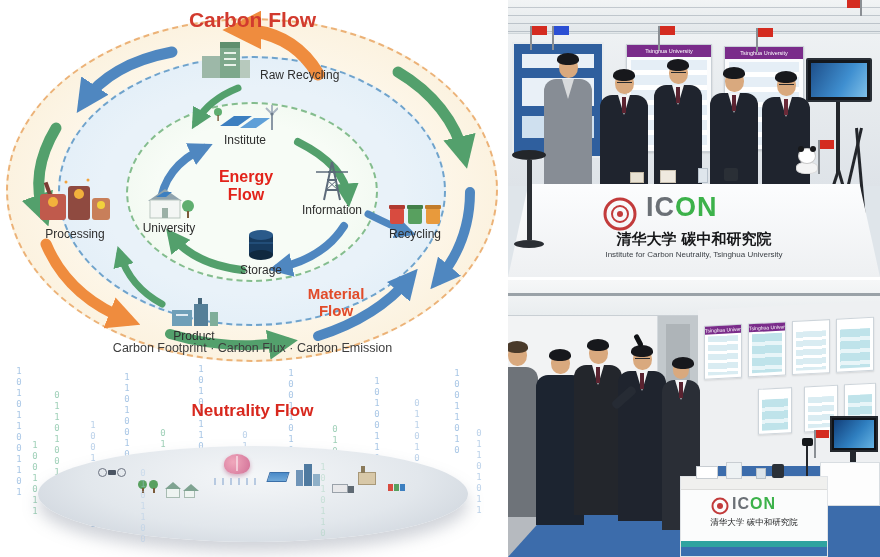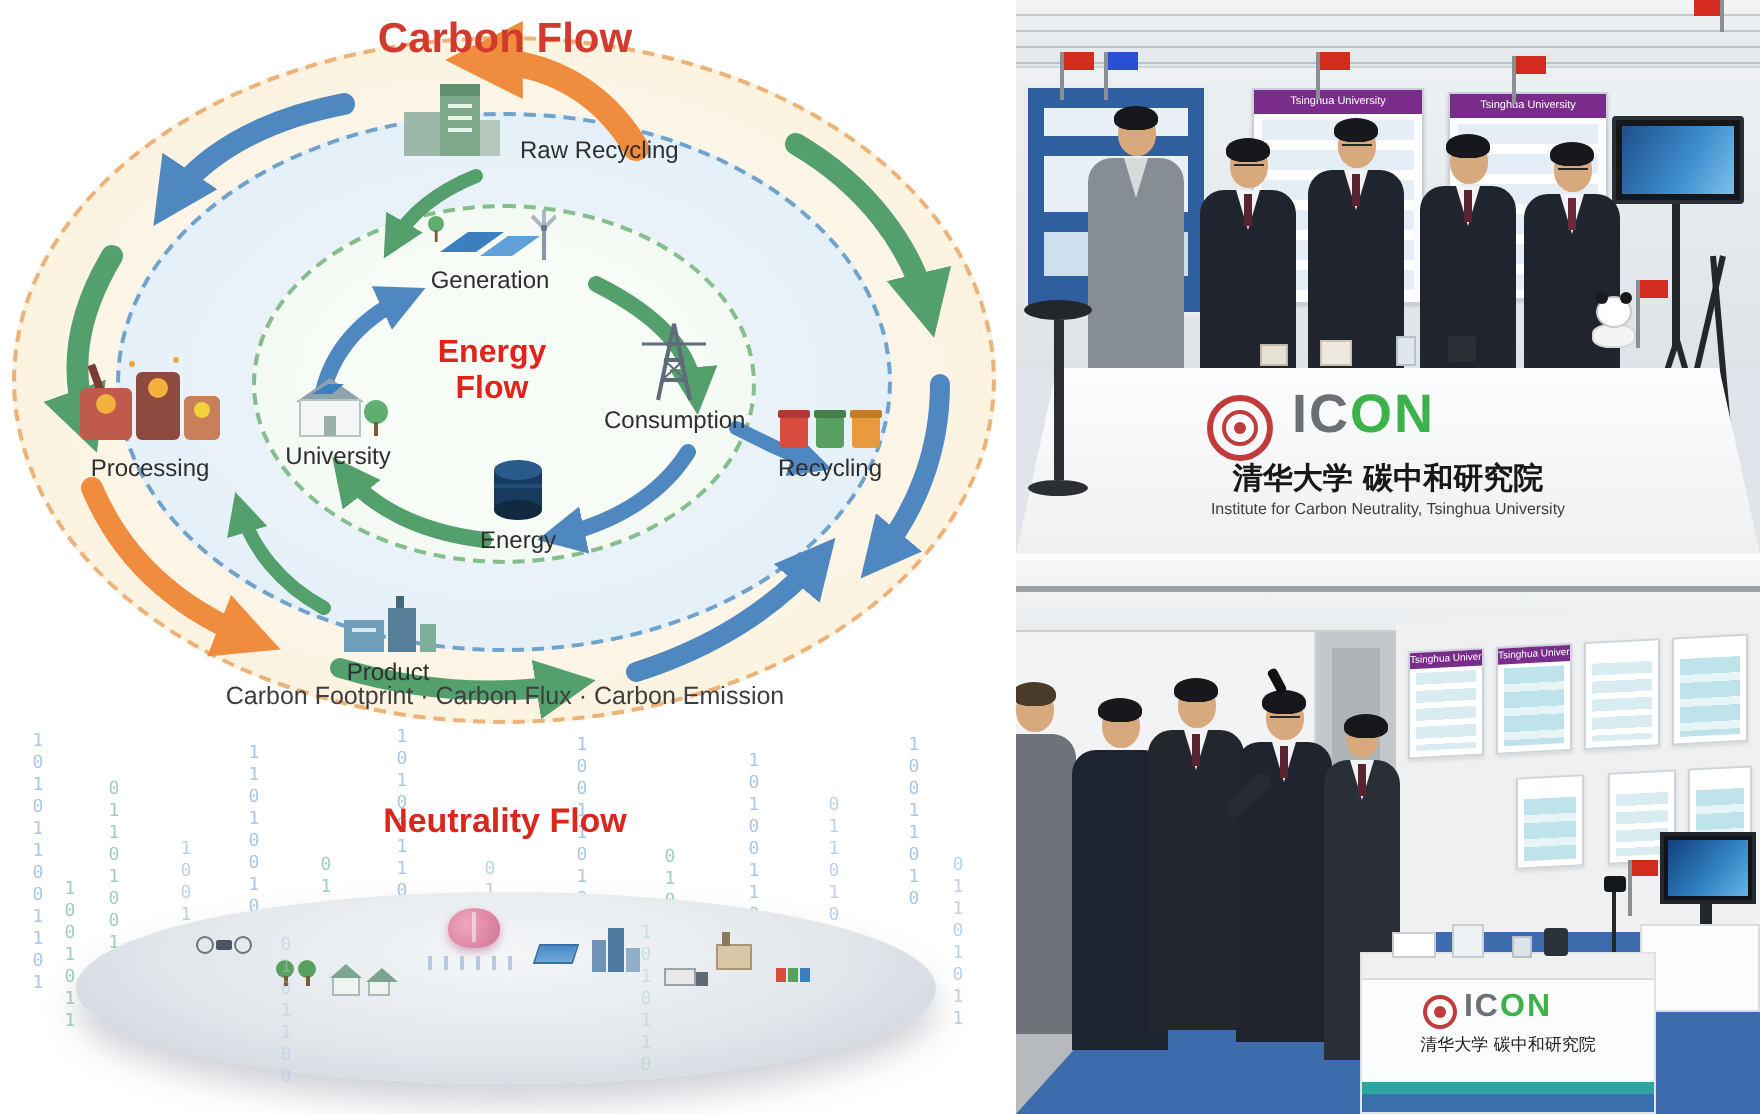--- a/index.html
+++ b/index.html
@@ -286,31 +286,31 @@
         <circle cx="6" cy="10" r="4" fill="#5fae6f"></circle>
           <rect x="5.4" y="13" width="1.4" height="6" fill="#7b5b3a"></rect>
         <polygon points="8,24 22,14 40,14 26,24" fill="#3c7fc0"></polygon>
         <polygon points="28,26 42,16 58,16 44,26" fill="#5fa0d8"></polygon>
         <line x1="60" y1="28" x2="60" y2="12" stroke="#8a97a5" stroke-width="2"></line>
         <line x1="60" y1="12" x2="54" y2="6" stroke="#aab6c2" stroke-width="2"></line>
         <line x1="60" y1="12" x2="66" y2="6" stroke="#aab6c2" stroke-width="2"></line>
         <line x1="60" y1="12" x2="60" y2="3" stroke="#aab6c2" stroke-width="2"></line>
         <circle cx="60" cy="12" r="1.6" fill="#6b7b8c"></circle>
       </svg>
-      <span class="lbl">Generation</span>
+      <span class="lbl">Institute</span>
     </div>
 
     <div class="node n-dist">
       <svg width="36" height="44" viewBox="0 0 36 44" fill="none" stroke="#5d6b7a">
         <path d="M10 42 L18 4 L26 42" stroke-width="2"></path>
         <path d="M12 32 L24 32 M13 22 L23 22 M14 14 L22 14" stroke-width="2"></path>
         <path d="M2 14 L34 14" stroke-width="1.5"></path>
         <path d="M12 32 L23 22 M24 32 L13 22" stroke-width="1"></path>
       </svg>
-      <span class="lbl">Consumption</span>
+      <span class="lbl">Information</span>
     </div>
 
     <div class="node n-rec">
       <svg width="54" height="26" viewBox="0 0 54 26">
         <rect x="2" y="8" width="14" height="16" rx="2" fill="#d84b3f"></rect>
           <rect x="1" y="5" width="16" height="4" rx="1" fill="#b03a30"></rect>
         <rect x="20" y="8" width="14" height="16" rx="2" fill="#58a05f"></rect>
           <rect x="19" y="5" width="16" height="4" rx="1" fill="#427f49"></rect>
         <rect x="38" y="8" width="14" height="16" rx="2" fill="#e89a3c"></rect>
           <rect x="37" y="5" width="16" height="4" rx="1" fill="#c27c2a"></rect>
@@ -345,35 +345,36 @@
       <span class="lbl">Processing</span>
     </div>
 
     <div class="node n-sto">
       <svg width="30" height="34" viewBox="0 0 30 34">
         <rect x="3" y="7" width="24" height="20" fill="#173a5e"></rect>
         <ellipse cx="15" cy="27" rx="12" ry="5" fill="#10293f"></ellipse>
         <ellipse cx="15" cy="7" rx="12" ry="5" fill="#2a5a8a"></ellipse>
         <rect x="3" y="14" width="24" height="2" fill="#2a5a8a" opacity=".6"></rect>
       </svg>
-      <span class="lbl">Energy</span>
+      <span class="lbl">Storage</span>
     </div>
 
     <div class="node n-prod">
       <svg width="52" height="32" viewBox="0 0 52 32">
         <rect x="30" y="2" width="4" height="8" fill="#44657a"></rect>
         <rect x="4" y="14" width="20" height="16" fill="#6f9fb8"></rect>
         <rect x="26" y="8" width="14" height="22" fill="#557f98"></rect>
         <rect x="42" y="16" width="8" height="14" fill="#7fae9a"></rect>
         <rect x="8" y="18" width="12" height="2" fill="#dfeaf2"></rect>
       </svg>
       <span class="lbl">Product</span>
     </div>
 
     <div class="center-label">Energy Flow</div>
+    <div class="material-label">Material Flow</div>
     <div class="footer-caption">Carbon Footprint · Carbon Flux · Carbon Emission</div>
     <div class="info-title">Neutrality Flow</div>
 
     <span class="bin b1">101011001101</span>
     <span class="bin g b2">0110100101</span>
     <span class="bin t b3">1001101001</span>
     <span class="bin b4">11010010110</span>
     <span class="bin g b5">010110011</span>
     <span class="bin b6">1010011010</span>
     <span class="bin t b7">01101001</span>

